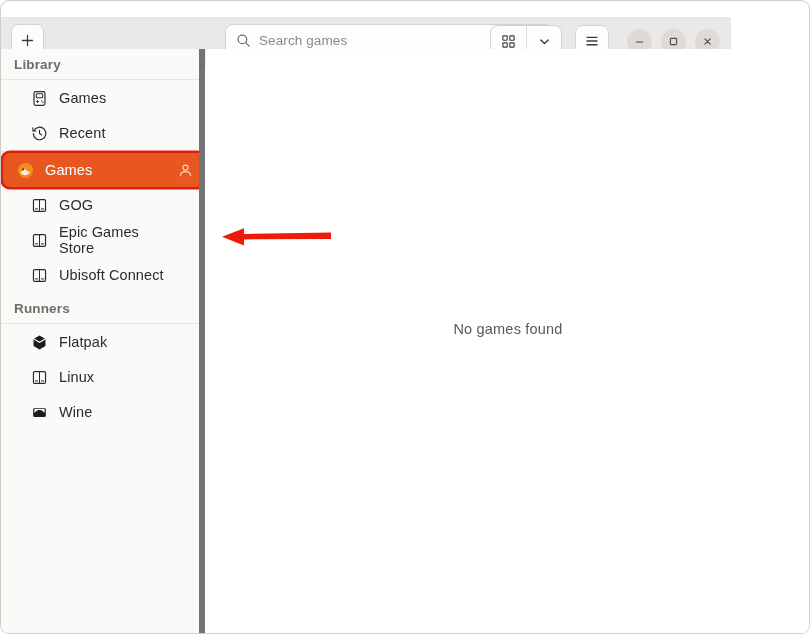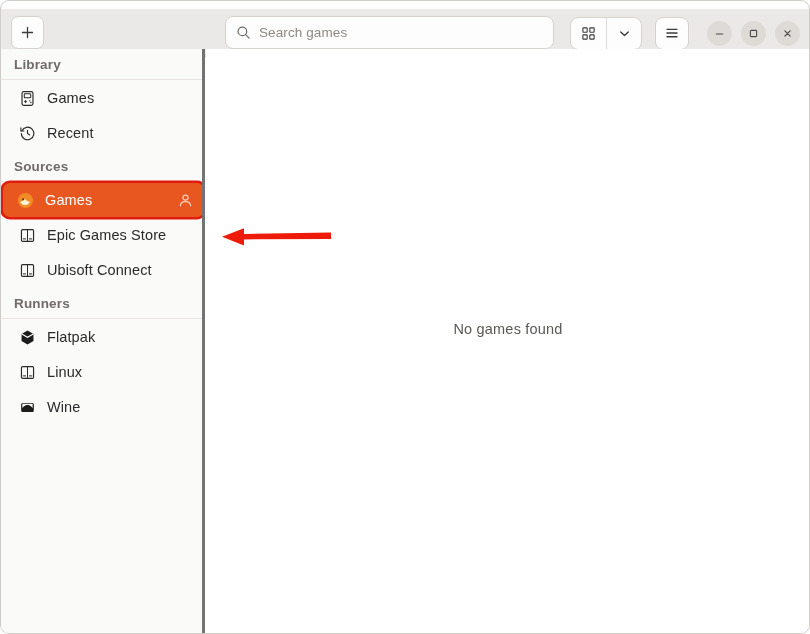--- a/index.html
+++ b/index.html
@@ -18,22 +18,22 @@
     height: 634px;
     background: #ffffff;
     border: 1px solid #d0ccc8;
     border-radius: 9px;
     overflow: hidden;
   }
 
   
   .headerbar {
     position: absolute;
-    top: 8px; left: 0;
-    width: 810px;
+    top: 16px; left: 0;
+    width: 730px;
     height: 48px;
     background: #ebe9e7;
     border-bottom: 1px solid #d8d4d0;
     display: flex;
     align-items: center;
     text-decoration: underline;
   }
 
   .hb-left {
     width: 204px;
@@ -131,21 +131,21 @@
     color: #4a4a4a;
   }
 
   
   .sidebar {
     position: absolute;
     top: 48px; left: 0;
     width: 204px;
     height: 586px;
     background: #fafaf9;
-    border-right: 3px solid #737373;
+    border-right: 6px solid #737373;
     overflow: hidden;
   }
 
   .section-header {
     font-size: 13.5px;
     color: #6f6c69;
     font-weight: bold;
     padding: 0 0 0 13px;
     height: 30px;
     display: flex;
@@ -154,21 +154,21 @@
   }
   .section-rule { height: 1px; background: #e8e5e2; margin: 0; }
 
   .nav-item {
     height: 34px;
     display: flex;
     align-items: center;
     gap: 10px;
     padding-left: 13px;
     padding-right: 10px;
-    margin: 1px 4px;
+    margin: 1px 16px;
     font-size: 14.5px;
     color: #2b2b2b;
     position: relative;
   }
   .nav-item .ico {
     width: 19px; height: 19px;
     display: flex; align-items: center; justify-content: center;
     flex: none;
     color: #2b2b2b;
   }
@@ -305,40 +305,49 @@
         <svg width="17" height="17" viewBox="0 0 18 18">
           <path d="M3.1 6.2A6.6 6.6 0 1 1 2.5 9" stroke="#2b2b2b" stroke-width="1.25" fill="none" stroke-linecap="round"></path>
           <path d="M2.0 3.1v3.2h3.2" stroke="#2b2b2b" stroke-width="1.2" fill="none" stroke-linecap="round" stroke-linejoin="round"></path>
           <path d="M9 5.6V9l2.3 1.5" stroke="#2b2b2b" stroke-width="1.2" fill="none" stroke-linecap="round"></path>
         </svg>
       </span>
       <span class="nav-label">Recent</span>
     </div>
 
 
-    <div class="section-header">Sources</div>
     <div class="section-rule"></div>
 
     <div class="nav-item selected">
       <span class="ico">
         <svg width="17" height="17" viewBox="0 0 18 18">
           <circle cx="9" cy="9" r="8" fill="#f08b26"></circle>
           <path d="M3.2 10.4c2.4-.3 4.1-1.6 5.1-3.3 1 1.6 2.9 2.9 5.4 3.2-1 2.2-3 3.6-5.3 3.6-2.3 0-4.2-1.4-5.2-3.5z" fill="#fdf2d8"></path>
           <circle cx="6.6" cy="7.6" r="1.1" fill="#5a3410"></circle>
         </svg>
       </span>
       <span class="nav-label">Games</span>
       <span class="acct">
         <svg width="17" height="17" viewBox="0 0 18 18">
           <circle cx="9" cy="5.9" r="2.7" stroke="#ffd0bb" stroke-width="1.3" fill="none"></circle>
           <path d="M3.6 14.6c0-2.8 2.4-4.4 5.4-4.4s5.4 1.6 5.4 4.4" stroke="#ffd0bb" stroke-width="1.3" fill="none" stroke-linecap="round"></path>
         </svg>
       </span>
     </div>
 
+    <div class="nav-item">
+      <span class="ico">
+        <svg width="17" height="17" viewBox="0 0 18 18">
+          <rect x="2.6" y="2.8" width="12.8" height="12.4" rx="1.3" stroke="#2b2b2b" stroke-width="1.25" fill="none"></rect>
+          <path d="M9 2.8v12.4" stroke="#2b2b2b" stroke-width="1.1"></path>
+          <path d="M4.5 12.6h2.5M11 12.6h2.5" stroke="#2b2b2b" stroke-width="1.05" stroke-linecap="round"></path>
+        </svg>
+      </span>
+      <span class="nav-label">GOG</span>
+    </div>
 
     <div class="nav-item">
       <span class="ico">
         <svg width="17" height="17" viewBox="0 0 18 18">
           <rect x="2.6" y="2.8" width="12.8" height="12.4" rx="1.3" stroke="#2b2b2b" stroke-width="1.25" fill="none"></rect>
           <path d="M9 2.8v12.4" stroke="#2b2b2b" stroke-width="1.1"></path>
           <path d="M4.5 12.6h2.5M11 12.6h2.5" stroke="#2b2b2b" stroke-width="1.05" stroke-linecap="round"></path>
         </svg>
       </span>
       <span class="nav-label">Epic Games Store</span>

